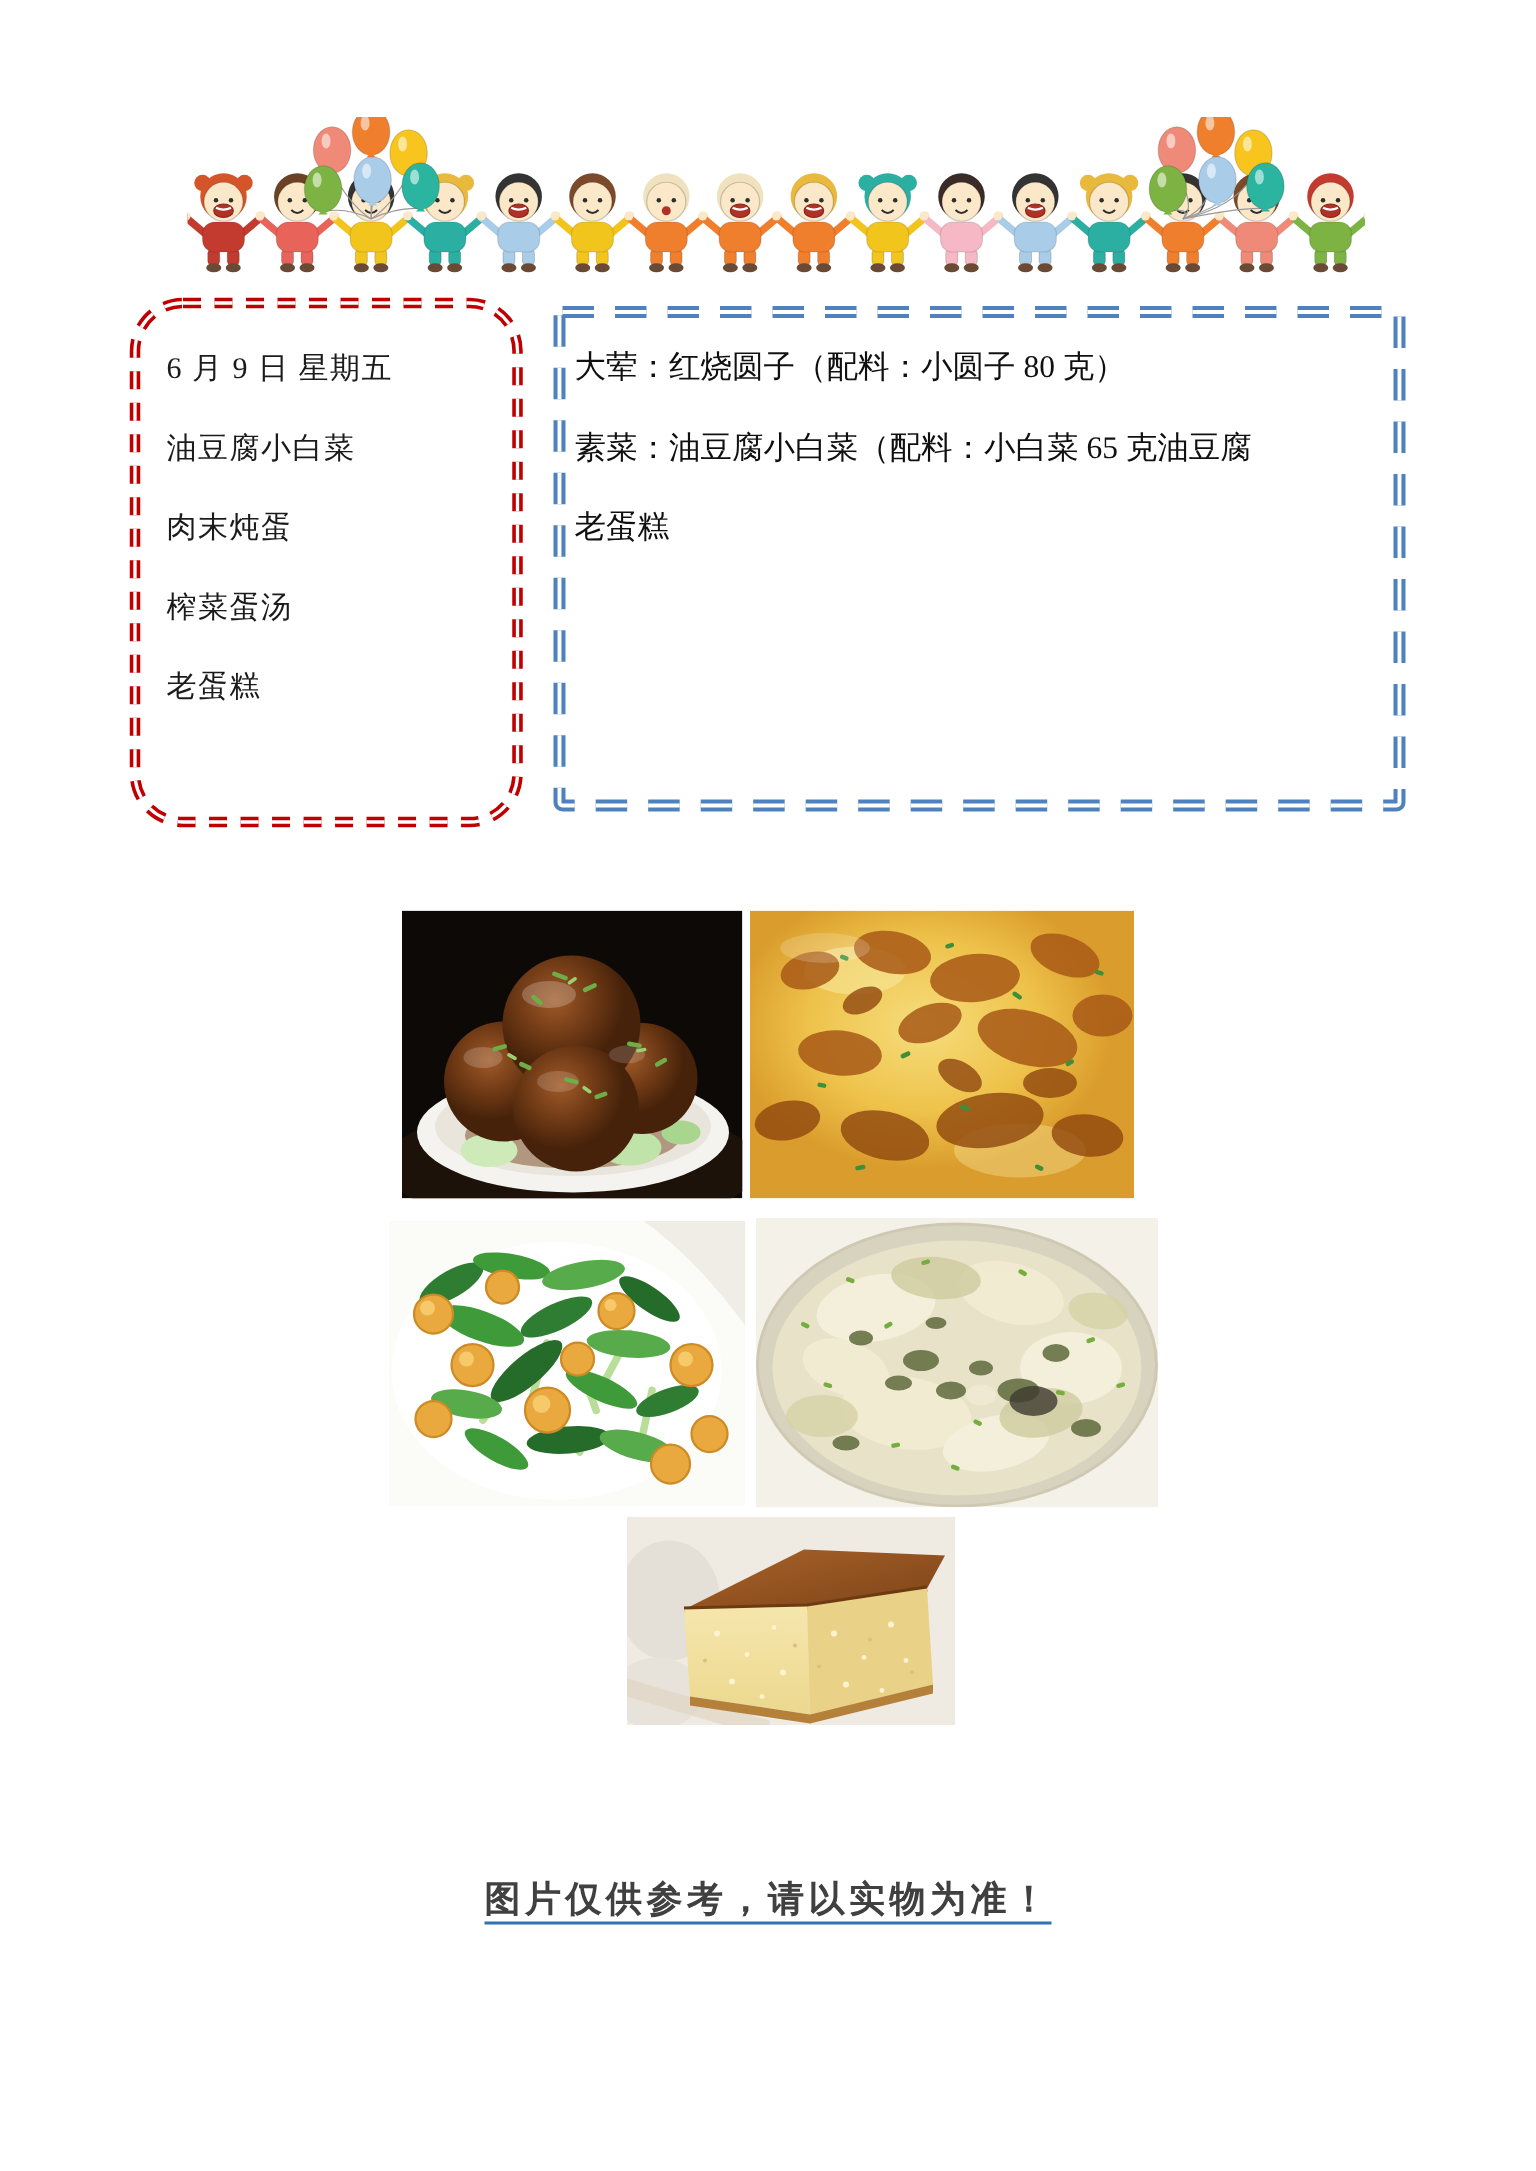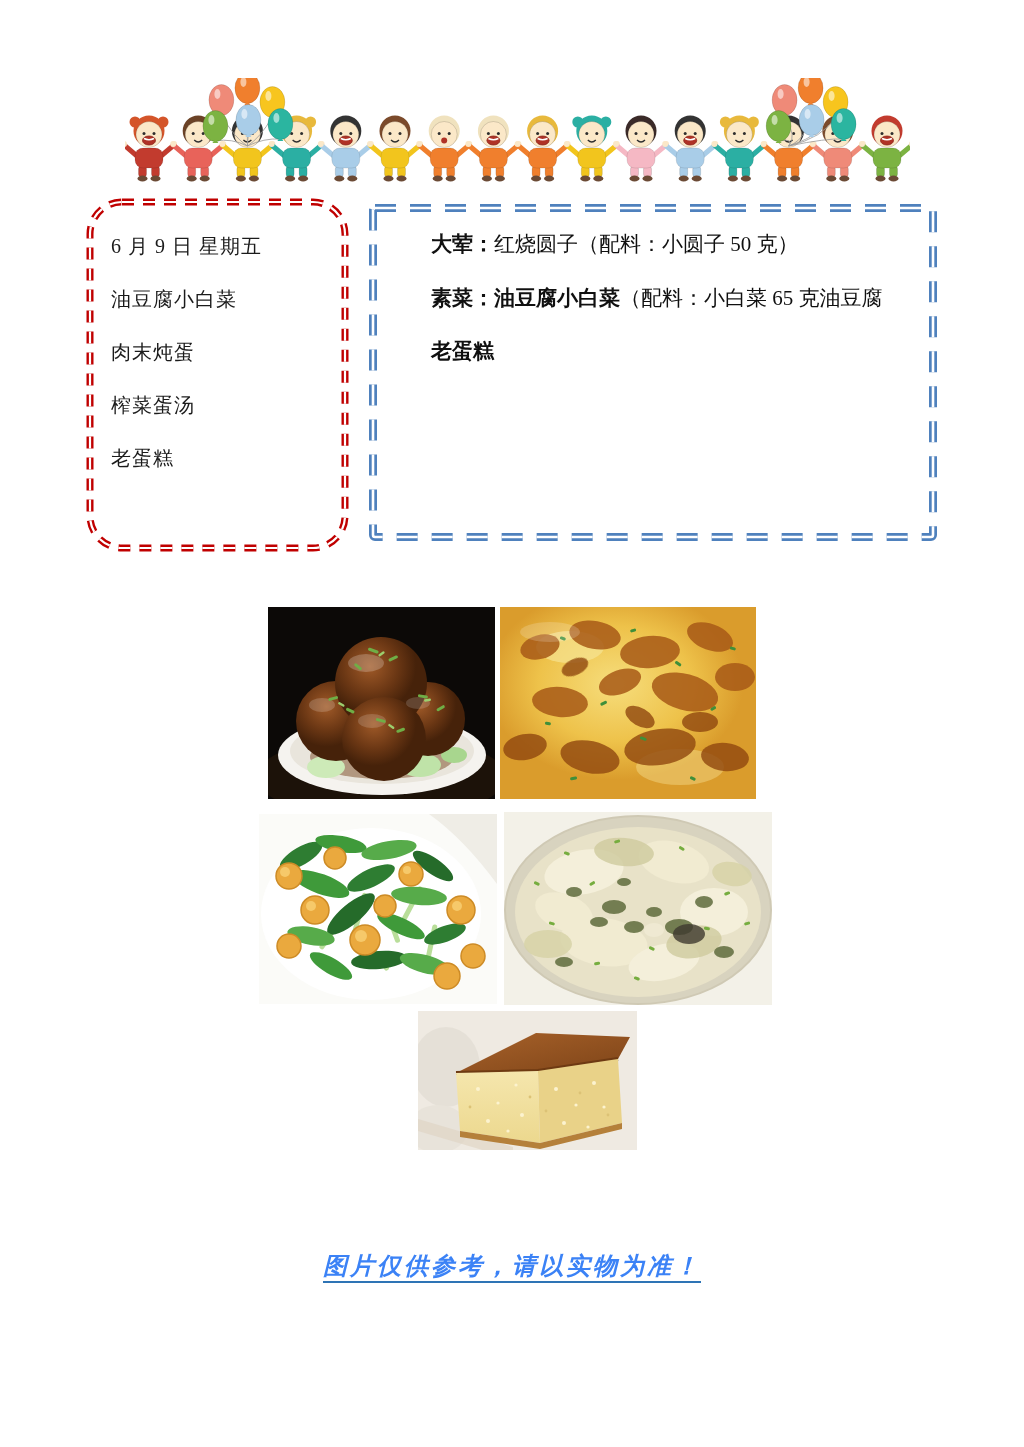--- a/index.html
+++ b/index.html
@@ -15,21 +15,21 @@
   .date-box .content{position:absolute;left:26px;top:23px;right:14px;
         font-size:20px;line-height:53px;color:#1b1b1b;letter-spacing:1px;}
   .menu-line{white-space:nowrap;}
 
   
   .detail-box{position:absolute;left:368px;top:203px;width:570px;height:339px;}
   .detail-box .border-svg{position:absolute;left:0;top:0;width:100%;height:100%;}
   .detail-box .content{position:absolute;left:15px;top:15px;right:10px;
         font-size:21px;line-height:53.5px;color:#101010;}
   .detail-line{white-space:nowrap;}
-  .detail-line .b{font-weight:bold;margin-left:48px;}
+  .detail-line .b{font-weight:normal;}
 
   
   .photo{position:absolute;overflow:hidden;}
   .photo svg{display:block;}
   .p1{left:268px;top:607px;width:227px;height:192px;}
   .p2{left:500px;top:607px;width:256px;height:192px;}
   .p3{left:259px;top:814px;width:238px;height:190px;}
   .p4{left:504px;top:812px;width:268px;height:193px;}
   .p5{left:418px;top:1011px;width:219px;height:139px;}
 
@@ -379,21 +379,21 @@
         </div>
     </div>
   </div>
 
   <div class="detail-box">
     <svg class="border-svg" viewBox="0 0 570 339">
       <rect x="5" y="5" width="560" height="329" rx="2" fill="none" stroke-width="8" stroke-dasharray="21 14" stroke="#4F81BD"></rect>
       <rect x="5" y="5" width="560" height="329" rx="2" fill="none" stroke="#ffffff" stroke-width="2.6" stroke-dasharray="21 14"></rect>
     </svg>
     <div class="content" id="detail-lines">
-        <div class="detail-line"><span class="b">大荤：</span><span>红烧圆子（配料：小圆子 50 克）</span></div>
+        <div class="detail-line"><span class="b">大荤：</span><span>红烧圆子（配料：小圆子 80 克）</span></div>
         <div class="detail-line"><span class="b">素菜：油豆腐小白菜</span><span>（配料：小白菜 65 克油豆腐</span></div>
         <div class="detail-line"><span class="b">老蛋糕</span></div>
       </div>
   </div>
 
   <div class="photo p1">
     <svg width="227" height="192" viewBox="0 0 227 192">
       <defs>
         <radialGradient id="gBall" cx="38%" cy="32%">
           <stop offset="0%" stop-color="#a05a28"></stop>
@@ -625,16 +625,16 @@
         <circle cx="52" cy="96" r="1.4"></circle>
           <circle cx="112" cy="86" r="1.4"></circle>
           <circle cx="128" cy="100" r="1.4"></circle>
         <circle cx="162" cy="82" r="1.4"></circle>
           <circle cx="190" cy="104" r="1.4"></circle>
       </g>
     </svg>
   </div>
 
   <div class="footer">
-    <span style="color: #3b82f6; text-decoration-color: rgb(46, 116, 181); font-style: italic;">图片仅供参考，请以实物为准！</span>
+    <span style="color: #404040; text-decoration-color: rgb(46, 116, 181);">图片仅供参考，请以实物为准！</span>
   </div>
 
 </div>
 
 </body></html>

